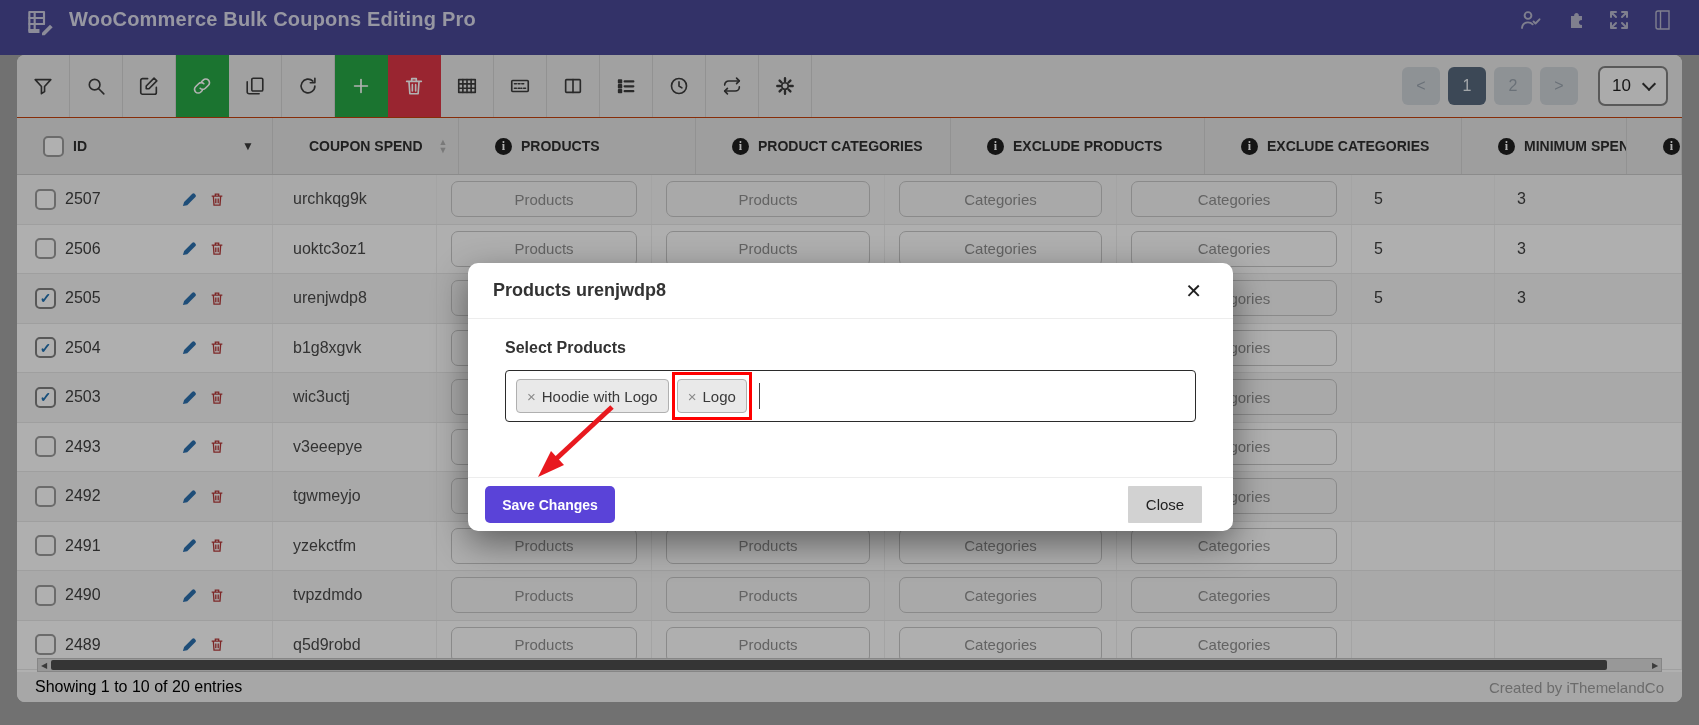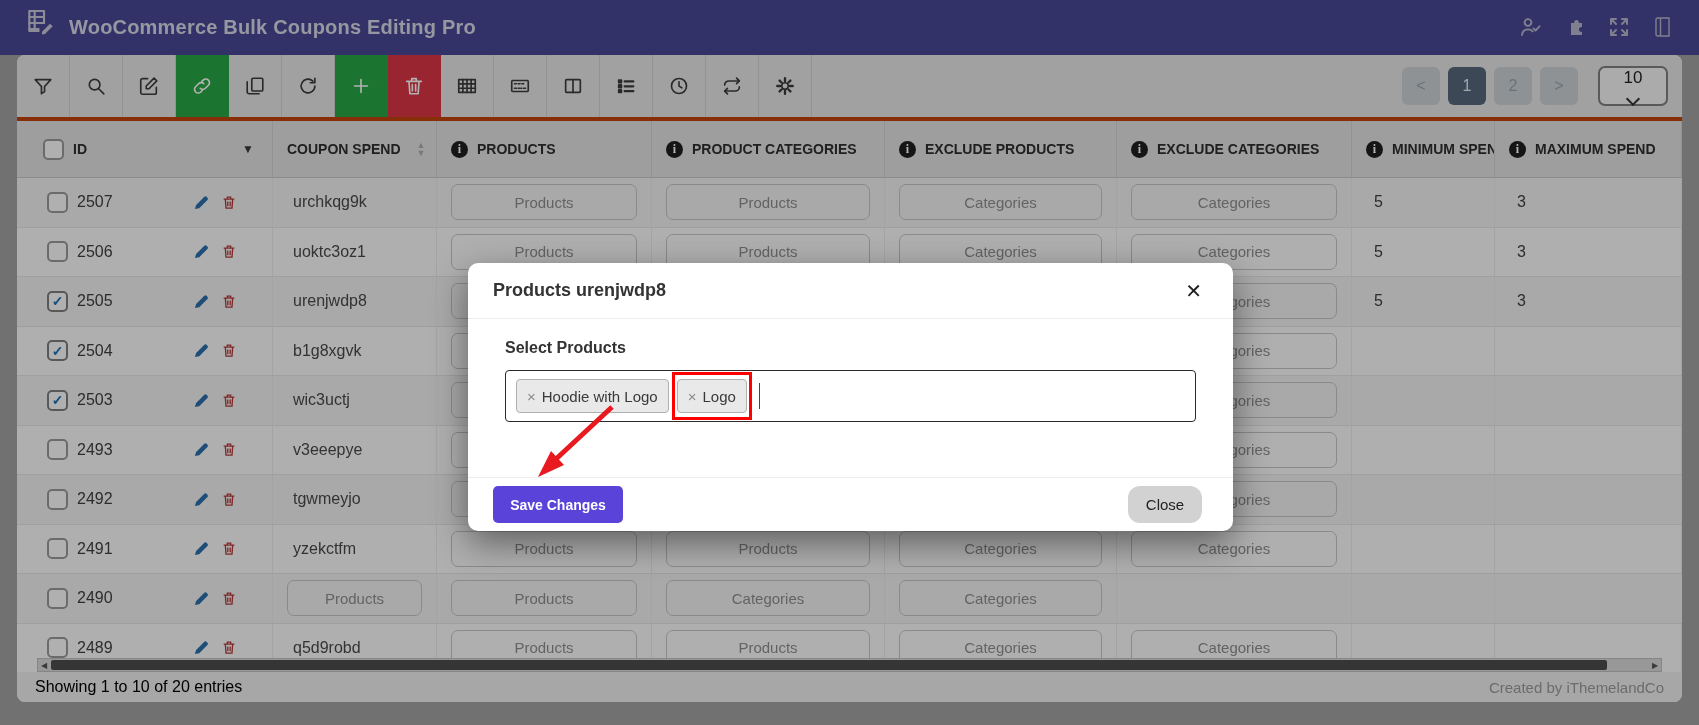--- a/index.html
+++ b/index.html
@@ -6,52 +6,52 @@
   body{
     width:1699px;height:725px;position:relative;overflow:hidden;
     background:#a2a2a2;font-family:"Liberation Sans",sans-serif;
     -webkit-font-smoothing:antialiased;
   }
   :root{
     --c-appbar:#4a4896;--c-green:#28a745;--c-red:#dc3545;--c-purple:#5a43d8;
     --c-hred:#ff0000;--c-blue:#2271b1;--c-activepg:#56687c;
   }
   
-  .appbar{height:55px;background:var(--c-appbar);display:flex;align-items:flex-end;padding:16px 24px;box-sizing:border-box;}
+  .appbar{height:55px;background:var(--c-appbar);display:flex;align-items:flex-start;padding:8px 24px;box-sizing:border-box;}
   .logo{width:32px;height:32px;margin-right:13px;flex:none;}
   .app-title{color:#d8d8e8;font-size:20px;font-weight:bold;letter-spacing:.2px;}
   .app-actions{margin-left:auto;display:flex;align-items:center;gap:20px;}
   .app-actions svg{width:24px;height:24px;}
   
   .card{position:absolute;left:17px;right:17px;top:55px;height:647px;background:#fcfcfc;border-radius:8px;}
   
   .toolbar{height:62px;background:#e7e7e7;border-radius:8px 8px 0 0;display:flex;align-items:stretch;overflow:hidden;}
   .tb-btn{width:52px;display:flex;align-items:center;justify-content:center;border-right:1px solid #d2d2d2;cursor:pointer;flex:none;}
   .tb-btn svg{width:22px;height:22px;stroke:#3c3c3c;fill:none;stroke-width:1.8;stroke-linecap:round;stroke-linejoin:round;}
   .tb-btn.green{background:var(--c-green);border-color:var(--c-green);}
   .tb-btn.red{background:var(--c-red);border-color:var(--c-red);}
   .tb-btn.green svg,.tb-btn.red svg{stroke:#fff;}
   .tb-right{margin-left:auto;display:flex;align-items:center;gap:8px;padding-right:14px;}
   .pg-btn{width:38px;height:38px;border-radius:6px;background:#ccd1d6;color:#98a2ac;display:flex;align-items:center;justify-content:center;font-size:16px;cursor:pointer;}
   .pg-btn.active{background:var(--c-activepg);color:#e9eef3;}
-  .page-size{width:70px;height:40px;background:#f5f5f5;border:2px solid #808080;border-radius:7px;display:flex;align-items:center;justify-content:space-between;box-sizing:border-box;padding:0 12px;margin-left:12px;font-size:17px;color:#1f1f1f;cursor:pointer;flex-direction:column;}
+  .page-size{width:70px;height:40px;background:#f5f5f5;border:2px solid #808080;border-radius:7px;display:flex;align-items:center;justify-content:space-between;box-sizing:border-box;padding:0 12px;margin-left:12px;font-size:17px;color:#1f1f1f;cursor:pointer;}
   .caret{width:8px;height:8px;border-right:2px solid #333;border-bottom:2px solid #333;transform:rotate(45deg);margin-top:-5px;}
   
   .grid-cols{display:grid;grid-template-columns:256px 164px 215px 233px 232px 235px 143px 1fr;}
-  .thead{height:56px;background:#e2e2e2;border-top:4px solid #c2410c;border-bottom:1px solid #c8c8c8;}
+  .thead{height:56px;background:#e2e2e2;border-top:1px solid #c2410c;border-bottom:1px solid #c8c8c8;gap:22px;}
   .th{display:flex;align-items:center;font-weight:bold;font-size:14px;color:#2e2e2e;padding:0 8px 0 14px;border-right:1px solid #d2d2d2;overflow:hidden;white-space:nowrap;box-sizing:border-box;}
   .th:first-child{padding-left:26px;gap:9px;}
   .sort-desc{margin-left:auto;padding-right:10px;color:#3a3a3a;font-size:12px;}
   .sort-both{display:flex;flex-direction:column;margin-left:16px;color:#aeaeae;font-size:9px;line-height:8px;}
   .info-badge{width:17px;height:17px;min-width:17px;border-radius:50%;background:#1f1f1f;color:#fff;display:flex;align-items:center;justify-content:center;margin-right:9px;font-family:"Liberation Serif",serif;font-weight:bold;font-size:12px;}
   .info-badge::before{content:"i";}
   .tr{height:48.5px;border-bottom:1px solid #e4e4e4;background:#fbfbfb;}
   .tr.alt{background:#f2f2f2;}
   .td{display:flex;align-items:center;border-right:1px solid #ebebeb;overflow:hidden;box-sizing:border-box;}
-  .td.c1{padding-left:30px;}
+  .td.c1{padding-left:18px;}
   .cb{width:21px;height:21px;border:2px solid #9a9a9a;border-radius:5px;background:#fdfdfd;box-sizing:border-box;display:flex;align-items:center;justify-content:center;cursor:pointer;flex:none;}
   .cb.checked{border-color:#7e7e7e;}
   .cb.checked::after{content:"✓";color:var(--c-blue);font-size:14px;font-weight:bold;}
   .idtxt{font-size:16px;color:#3f3f3f;margin-left:9px;width:58px;}
   .row-actions{display:flex;gap:11px;margin-left:58px;align-items:center;}
   .row-actions svg{cursor:pointer;}
   .c-code{padding-left:20px;font-size:16px;color:#4a4a4a;}
   .cellbtn{margin:0 auto;height:36px;border:1px solid #c6c6c6;border-radius:7px;background:transparent;color:#8f8f8f;font-size:15px;width:calc(100% - 28px);max-width:206px;cursor:pointer;font-family:inherit;}
   .c-spend{padding-left:22px;font-size:16px;color:#3f3f3f;}
   
@@ -69,23 +69,23 @@
   .modal-header{height:55px;display:flex;align-items:center;justify-content:space-between;padding:0 25px;border-bottom:1px solid #ededed;}
   .modal-title{font-size:18px;font-weight:600;color:#333;}
   .modal-close{font-size:20px;color:#1f1f1f;cursor:pointer;background:none;border:none;line-height:1;font-family:inherit;}
   .modal-label{margin:20px 37px 0;font-size:16px;font-weight:bold;color:#333;}
   .select-field{margin:13px 37px 0;height:52px;border:1px solid #2b2b2b;border-radius:4px;display:flex;align-items:center;padding:0 10px;gap:8px;box-sizing:border-box;cursor:text;}
   .tag{background:#e9e9e9;border:1px solid #b0b0b0;border-radius:4px;height:34px;display:flex;align-items:center;gap:6px;padding:0 10px;font-size:15px;color:#3a3a3a;box-sizing:border-box;white-space:nowrap;}
   .tag .rm{color:#8a8a8a;cursor:pointer;}
   .tagwrap{position:relative;display:inline-flex;}
   .tagwrap.hl .red-box{position:absolute;left:-5px;right:-5px;top:-7px;bottom:-7px;border:3px solid var(--c-hred);pointer-events:none;}
   .caret-line{width:1px;height:26px;background:#444;margin-left:4px;}
-  .modal-footer{position:absolute;left:0;right:0;bottom:0;height:54px;border-top:1px solid #ededed;display:flex;align-items:center;justify-content:space-between;padding:0 31px 0 25px;box-sizing:border-box;}
+  .modal-footer{position:absolute;left:0;right:0;bottom:0;height:54px;border-top:1px solid #ededed;display:flex;align-items:center;justify-content:space-between;padding:0 31px 0 17px;box-sizing:border-box;}
   .btn-save{width:130px;height:37px;background:var(--c-purple);color:#fff;border:none;border-radius:5px;font-size:14px;font-weight:bold;cursor:pointer;font-family:inherit;}
-  .btn-close{width:74px;height:37px;background:#d2d2d2;color:#222;border:none;border-radius:12px;font-size:15px;cursor:pointer;font-family:inherit;}
+  .btn-close{width:74px;height:37px;background:#d2d2d2;color:#222;border:none;border-radius:1px;font-size:15px;cursor:pointer;font-family:inherit;}
   .anno-arrow{position:absolute;left:52px;top:138px;width:100px;height:80px;z-index:3;pointer-events:none;}
 </style>
 </head>
 <body>
 
 <div class="appbar">
   <svg class="logo" viewBox="0 0 24 24" fill="none" stroke="#c9c9dc" stroke-width="1.6" stroke-linecap="round" stroke-linejoin="round">
     <path d="M4 3h11v9M4 3v15h7"></path>
       <path d="M4 7.5h11M4 12h11M4 16.5h7M8 3v15"></path>
     <path d="M13.5 18.5l6-6 2 2-6 6h-2z" fill="#c9c9dc" stroke="none"></path>
@@ -505,20 +505,21 @@
       <span class="idtxt">2490</span>
       <span class="row-actions">
         <svg width="17" height="17" viewBox="0 0 18 18">
               <path d="M2 16l1.3-4.3L12 3a1.7 1.7 0 0 1 2.4 0l.9.9a1.7 1.7 0 0 1 0 2.4l-8.7 8.7z" fill="#2b6fad"></path>
             </svg>
         <svg width="16" height="17" viewBox="0 0 24 24" fill="none" stroke="#b33939" stroke-width="2">
               <path d="M4 7h16M6.5 7l1 13.5h9l1-13.5M9.5 7V4h5v3M10.2 10.5v7M13.8 10.5v7"></path>
             </svg>
       </span>
     </div>
+    <div class="td c-code">tvpzdmdo</div>
     <div class="td">
           <button class="cellbtn">Products</button>
         </div>
     <div class="td">
           <button class="cellbtn">Products</button>
         </div>
     <div class="td">
           <button class="cellbtn">Categories</button>
         </div>
     <div class="td">

